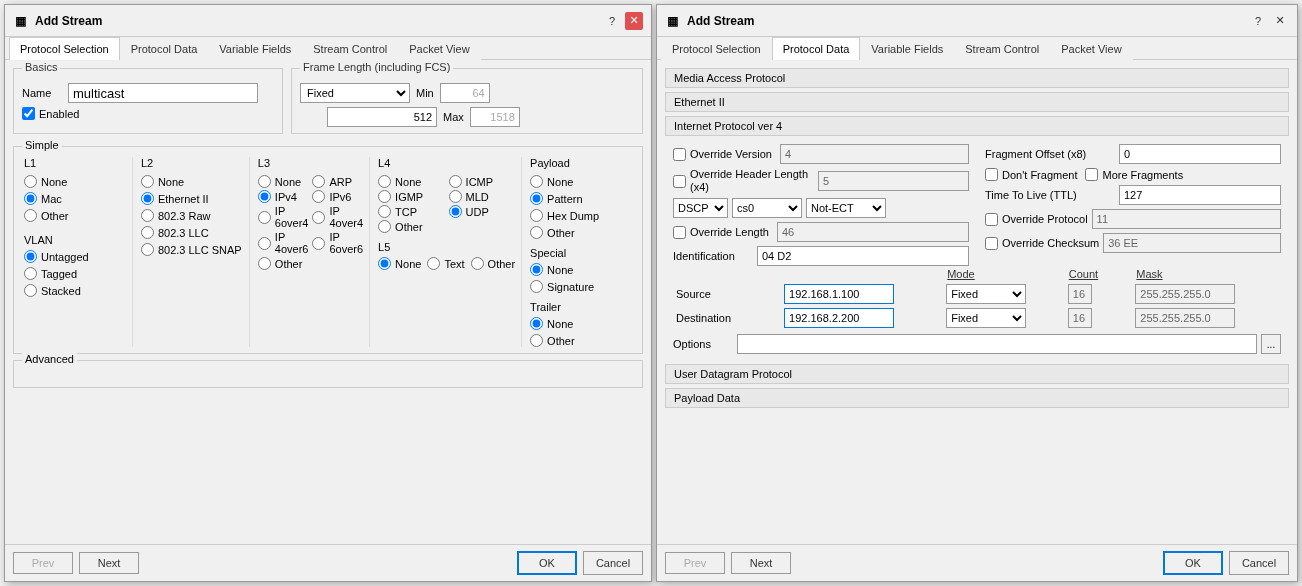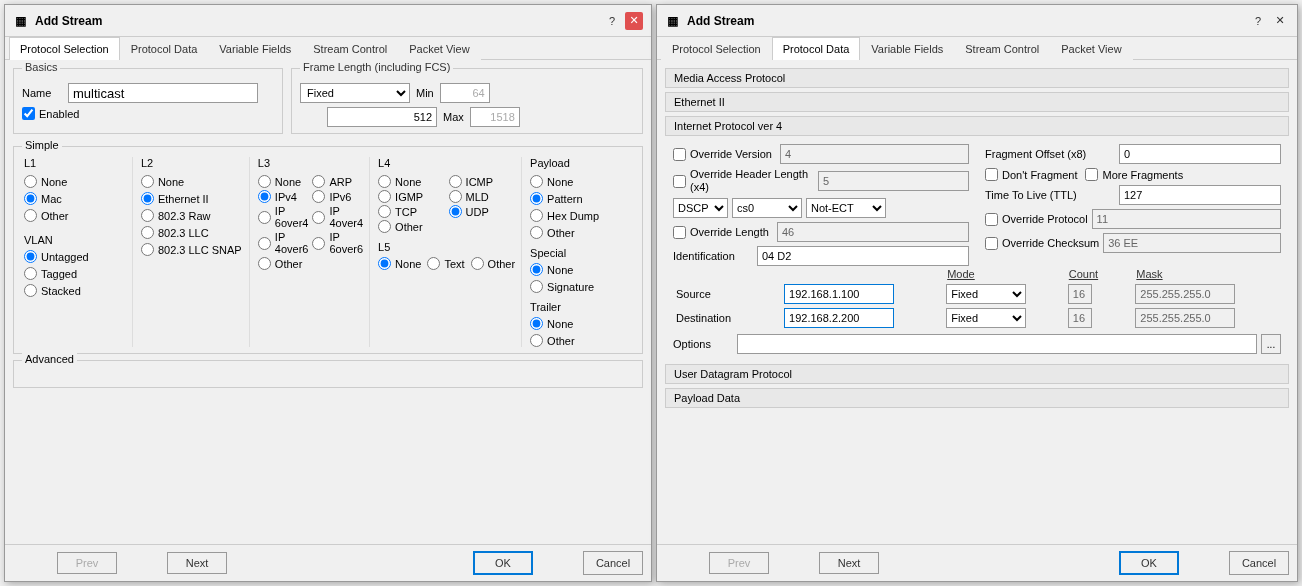--- a/index.html
+++ b/index.html
@@ -110,21 +110,20 @@
       gap: 6px;
     }
     .btn {
       padding: 4px 8px;
       font-size: 11px;
       cursor: pointer;
       border: 1px solid #999;
       background: #f0f0f0;
       color: #333;
       min-width: 60px;
-      margin-left: 44px;
     }
     .btn:disabled { color: #aaa; }
     .btn-ok {
       border: 2px solid #0078d7;
     }
     
     .group-box {
       border: 1px solid #ccc;
       margin-bottom: 6px;
       position: relative;

